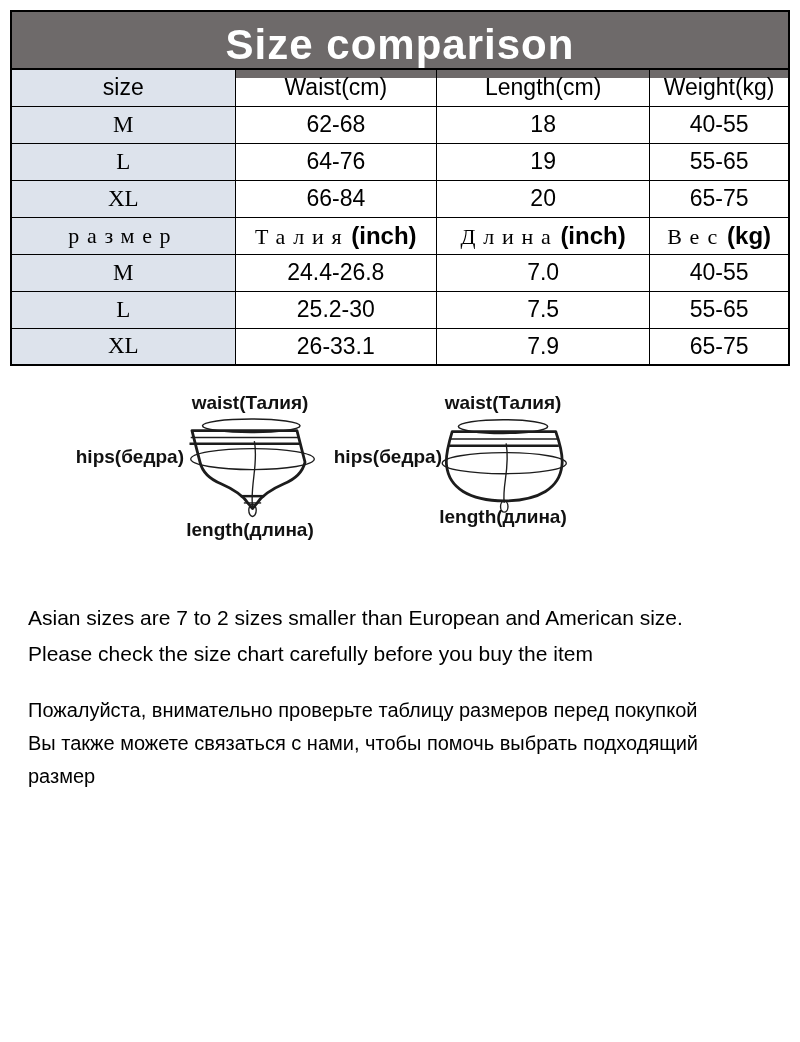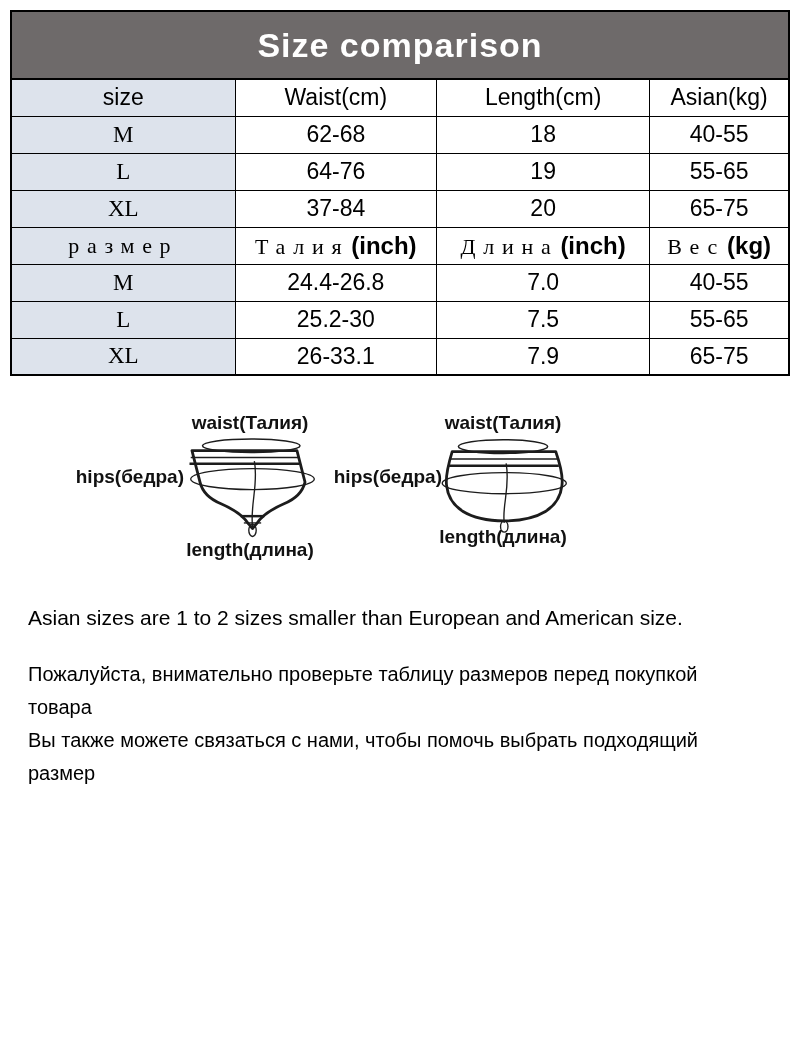--- a/index.html
+++ b/index.html
@@ -20,26 +20,26 @@
   }
   
   .banner{
     position:absolute;left:10px;top:10px;width:780px;height:68px;
     background:var(--banner-bg,#6e6a6a);
     border:2px solid var(--border,#000);
     border-bottom:none;
     display:flex;align-items:center;justify-content:center;
   }
   .banner-title{
-    font-size:34px;font-weight:700;color:var(--banner-text,#fff);
+    font-size:42px;font-weight:700;color:var(--banner-text,#fff);
     letter-spacing:1px;
   }
   
   table.size-table{
-    position:absolute;left:10px;top:78px;width:780px;
+    position:absolute;left:10px;top:68px;width:780px;
     border-collapse:collapse;
     border:2px solid var(--border,#000);
     table-layout:fixed;
     padding-left:48px;
   }
   table.size-table td{
     border:1.5px solid var(--border,#000);
     text-align:center;vertical-align:middle;
     height:37px;
     font-size:23px;font-weight:500;
@@ -49,21 +49,21 @@
   .serif{font-family:"Liberation Serif",serif;font-weight:400;font-size:22px;}
   .ru-serif{
     font-family:"Liberation Serif",serif;font-weight:400;font-size:22px;
     letter-spacing:0.35em;
   }
   .unit{
     font-family:"Liberation Sans",sans-serif;font-weight:700;font-size:24px;
     letter-spacing:0;margin-left:2px;
   }
   
-  .diagrams{position:absolute;left:0;top:383px;width:800px;height:215px;}
+  .diagrams{position:absolute;left:0;top:363px;width:800px;height:215px;}
   .dg-svg{position:absolute;}
   .dg-svg path,.dg-svg ellipse,.dg-svg line{fill:none;stroke:#1c1c1c;}
   .dlabel{
     position:absolute;
     font-size:19px;font-weight:700;color:#111;
     white-space:nowrap;
   }
   .t-center{text-align:center;}
   .t-right{text-align:right;}
   
@@ -87,37 +87,37 @@
       <col style="width:28.8%">
         <col style="width:25.9%">
         <col style="width:27.4%">
         <col style="width:17.9%">
     </colgroup>
     <tbody>
       <tr>
         <td class="sz">size</td>
         <td>Waist(cm)</td>
         <td>Length(cm)</td>
-        <td>Asian(kg)</td>
+        <td>Weight(kg)</td>
       </tr>
       <tr>
         <td class="sz serif">M</td>
         <td>62-68</td>
         <td>18</td>
         <td>40-55</td>
       </tr>
       <tr>
         <td class="sz serif">L</td>
         <td>64-76</td>
         <td>19</td>
         <td>55-65</td>
       </tr>
       <tr>
         <td class="sz serif">XL</td>
-        <td>37-84</td>
+        <td>66-84</td>
         <td>20</td>
         <td>65-75</td>
       </tr>
       <tr>
         <td class="sz"><span class="ru-serif">размер</span></td>
         <td><span class="ru-serif">Талия</span><span class="unit">(inch)</span></td>
         <td><span class="ru-serif">Длина</span><span class="unit">(inch)</span></td>
         <td><span class="ru-serif">Вес</span><span class="unit">(kg)</span></td>
       </tr>
       <tr>
@@ -168,21 +168,21 @@
       <ellipse cx="123" cy="78" rx="100" ry="17" stroke-width="2.2"></ellipse>
       <path stroke-width="4.5" stroke-linejoin="round" d="M 39,27 L 206,27 C 214,50 218,68 216,82 C 212,118 180,138 123,139 C 66,138 34,118 30,82 C 28,68 32,50 39,27 Z"></path>
       <path stroke-width="2.4" d="M 36,39 L 209,39"></path>
       <path stroke-width="4" d="M 34,50 L 211,50"></path>
       <path stroke-width="2.2" d="M 126,46 C 133,85 119,115 123,142"></path>
       <ellipse cx="123" cy="148" rx="6" ry="9" stroke-width="2.2"></ellipse>
     </svg>
   </div>
 
   <div class="notes">
-    <div class="note-en">Asian sizes are 1 to 2 sizes smaller than European and American size.</div>
+    <div class="note-en">Asian sizes are 7 to 2 sizes smaller than European and American size.</div>
+    <div class="note-en">Please check the size chart carefully before you buy the item</div>
 
     <div class="note-ru gap-md">Пожалуйста, внимательно проверьте таблицу размеров перед покупкой</div>
-    <div class="note-ru">товара</div>
     <div class="note-ru">Вы также можете связаться с нами, чтобы помочь выбрать подходящий</div>
     <div class="note-ru">размер</div>
   </div>
 
 </div>
 
 </body></html>

